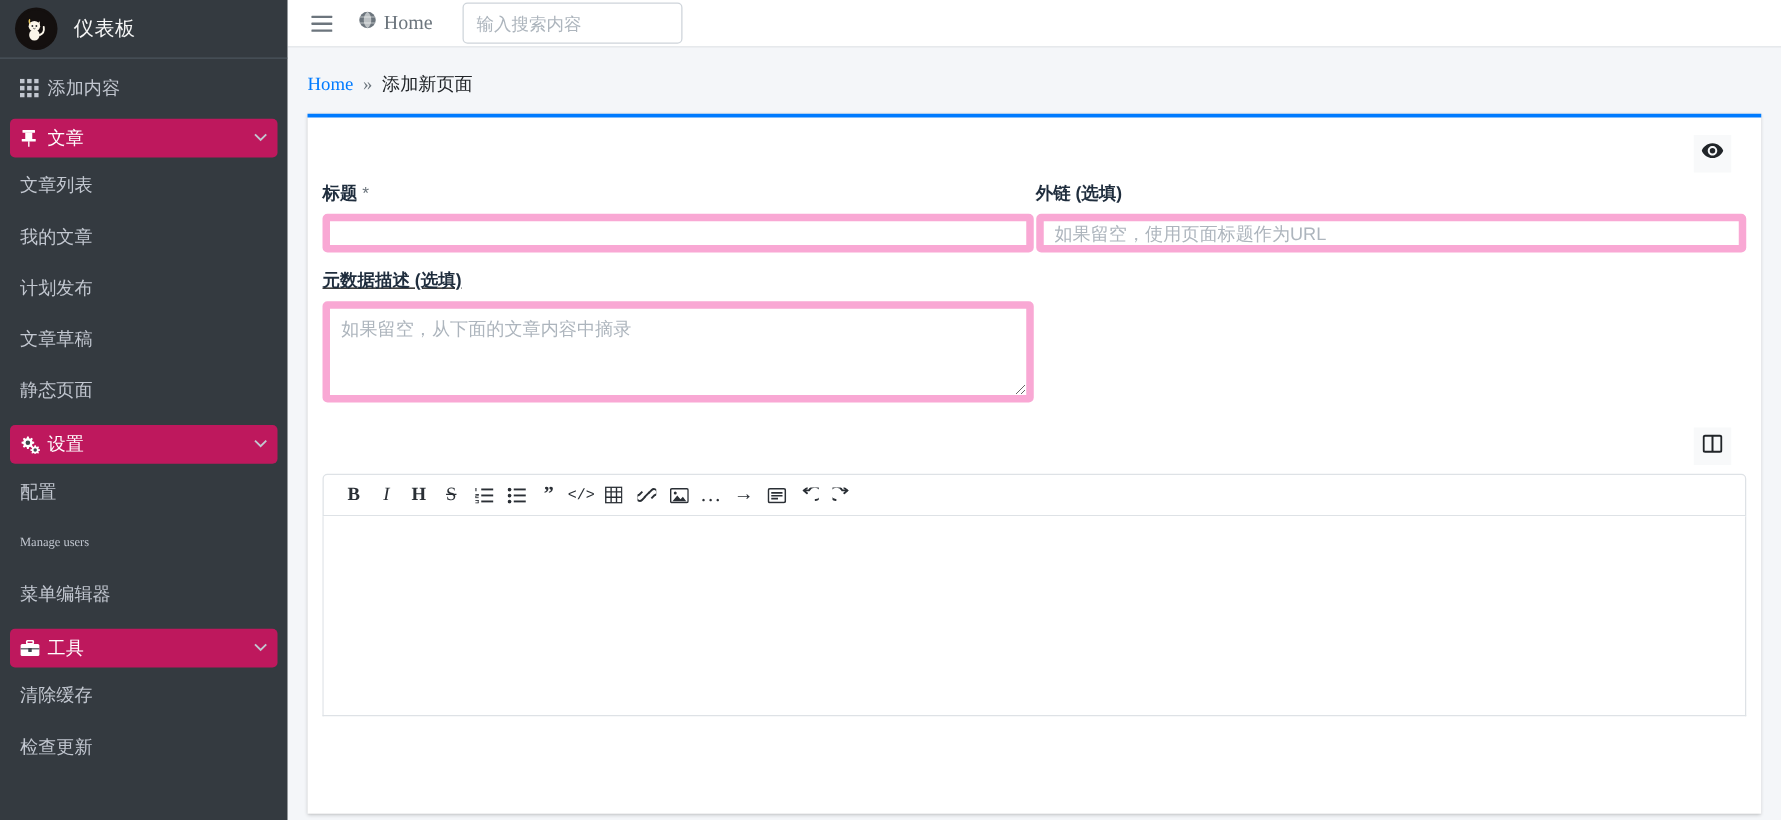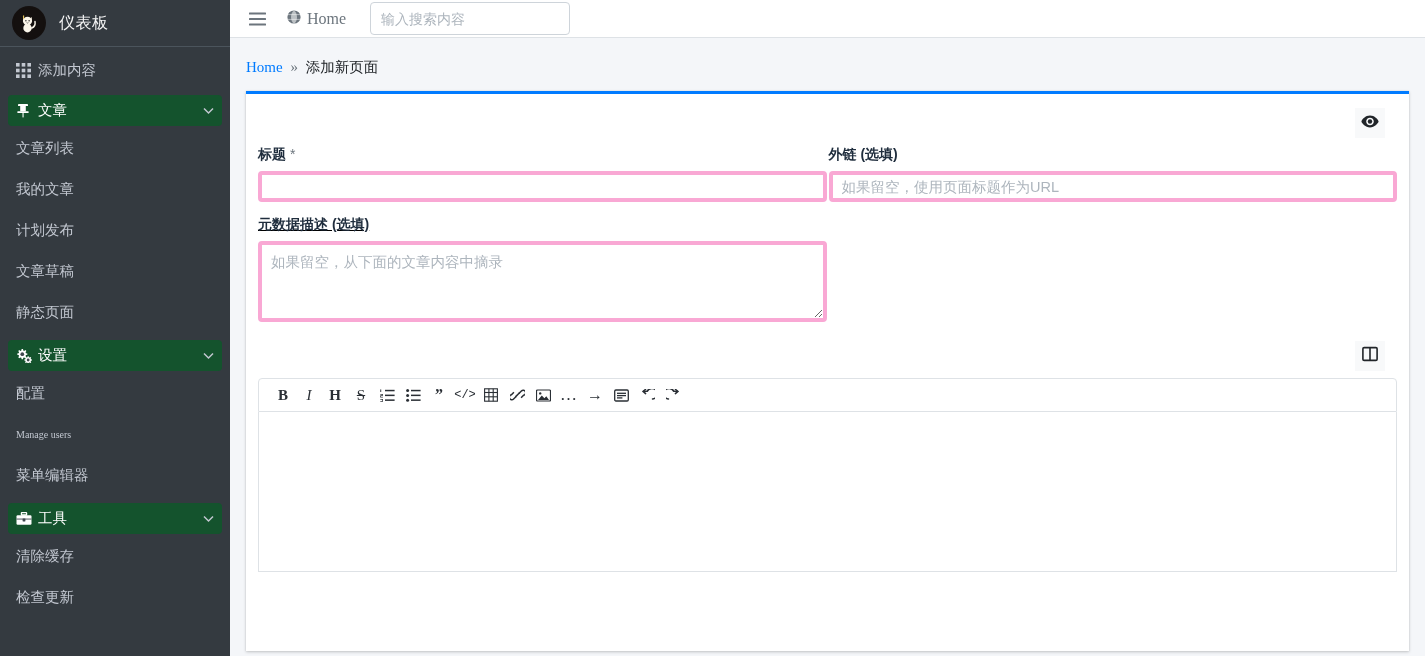--- a/index.html
+++ b/index.html
@@ -44,21 +44,21 @@
     display: flex; align-items: center;
     height: 31px;
     margin: 0 8px 9px 8px;
     padding: 0 8px;
     border-radius: 4px;
     font-size: 14.5px;
     color: #c2c7d0;
     cursor: pointer;
     white-space: nowrap;
   }
-  .nav-item.group { background: #14532d; color: #fff; }
+  .nav-item.group { background: #be185d; color: #fff; }
   .nav-item .ic {
     width: 22px; min-width: 22px;
     display: inline-flex; align-items: center; justify-content: flex-start;
     color: #c2c7d0;
   }
   .nav-item.group .ic { color: #fff; }
   .nav-item .lbl { flex: 1; }
   .nav-item .caret {
     font-size: 11px; color: #c2c7d0; margin-left: auto;
   }
@@ -98,21 +98,21 @@
   .topbar-link {
     display: flex; align-items: center; gap: 6px;
     margin-left: 12px;
     color: #6c757d;
     font-family: "Liberation Serif", "DejaVu Serif", serif;
     font-size: 16px;
     cursor: pointer;
   }
   .search-wrap { margin-left: 24px; }
   .search-input {
-    width: 200px; height: 33px;
+    width: 176px; height: 33px;
     border: 1px solid #ced4da;
     border-radius: 4px;
     padding: 0 10px;
     font-size: 14px;
     color: #495057;
     background: #fff;
     outline: none;
     font-family: "Liberation Sans", sans-serif;
   }
   .search-input::placeholder { color: #adb5bd; }
@@ -159,21 +159,21 @@
     font-size: 14px;
     font-weight: bold;
     color: #1f2d3d;
     margin: 6px 0 7px 0;
     display: block;
   }
   .form-label .req { font-weight: normal; color: #6c757d; }
   .form-control {
     width: 100%;
     height: 31px;
-    border: 4px solid #f9a8d4;
+    border: 6px solid #f9a8d4;
     border-radius: 4px;
     padding: 0 9px;
     font-size: 14px;
     color: #495057;
     background: #fff;
     outline: none;
     font-family: "Liberation Sans", sans-serif;
   }
   .form-control::placeholder { color: #adb5bd; font-size: 14.5px; }
   textarea.form-control {

